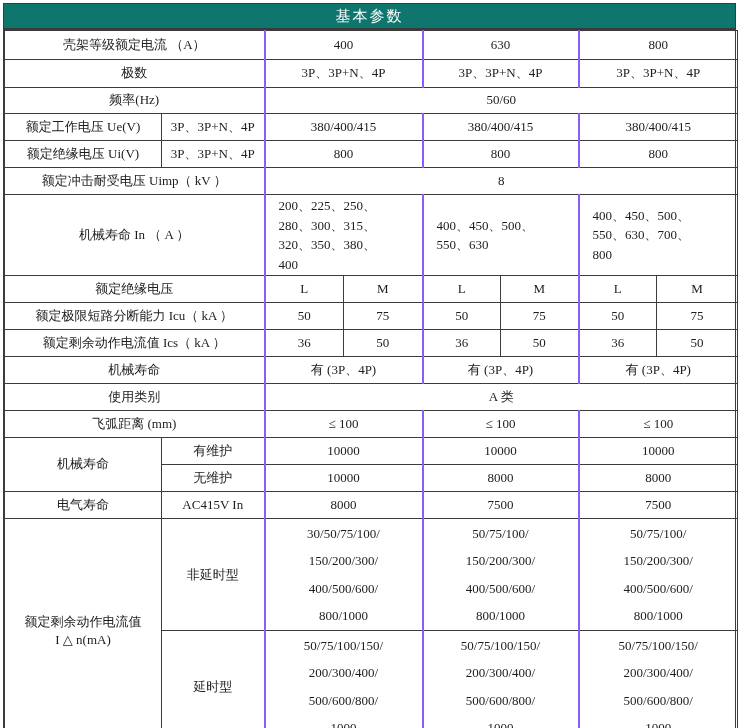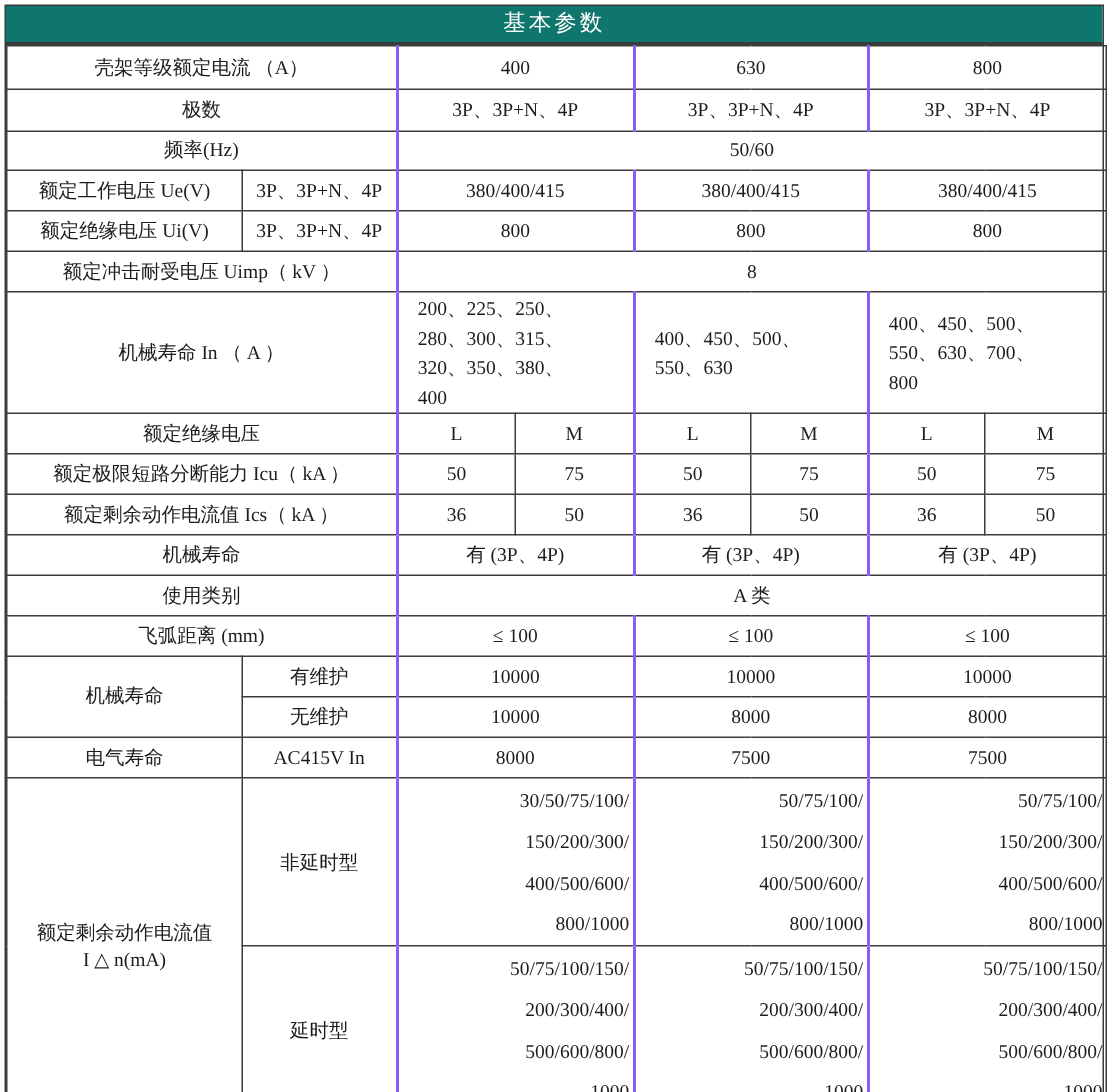--- a/index.html
+++ b/index.html
@@ -14,21 +14,21 @@
   td{
     border:1px solid #3c3c3c;
     text-align:center;vertical-align:middle;
     font-size:13px;color:#1c1c1c;
     padding:1px 2px;
     white-space:pre-line;
     line-height:1.4;
   }
   td.vsep{border-left:2px solid #8b5cf6;}
   td.list{text-align:left;padding-left:13px;line-height:1.5;}
-  td.tall{line-height:2.1;text-align:right;}
+  td.tall{line-height:2.1;}
   tr.r1{height:29px;} tr.r2{height:28px;font-family:Liberation Serif, serif;} tr.r3{height:26px;}
   tr.r4,tr.r5,tr.r6{height:27px;}
   tr.r7{height:76px;}
   tr.r8,tr.r9,tr.r10,tr.r11,tr.r12,tr.r13,tr.r14,tr.r15,tr.r16{height:27px;}
   tr.r17{height:108px;}
   tr.r18{height:100px;}
 </style>
 </head>
 <body>
 

